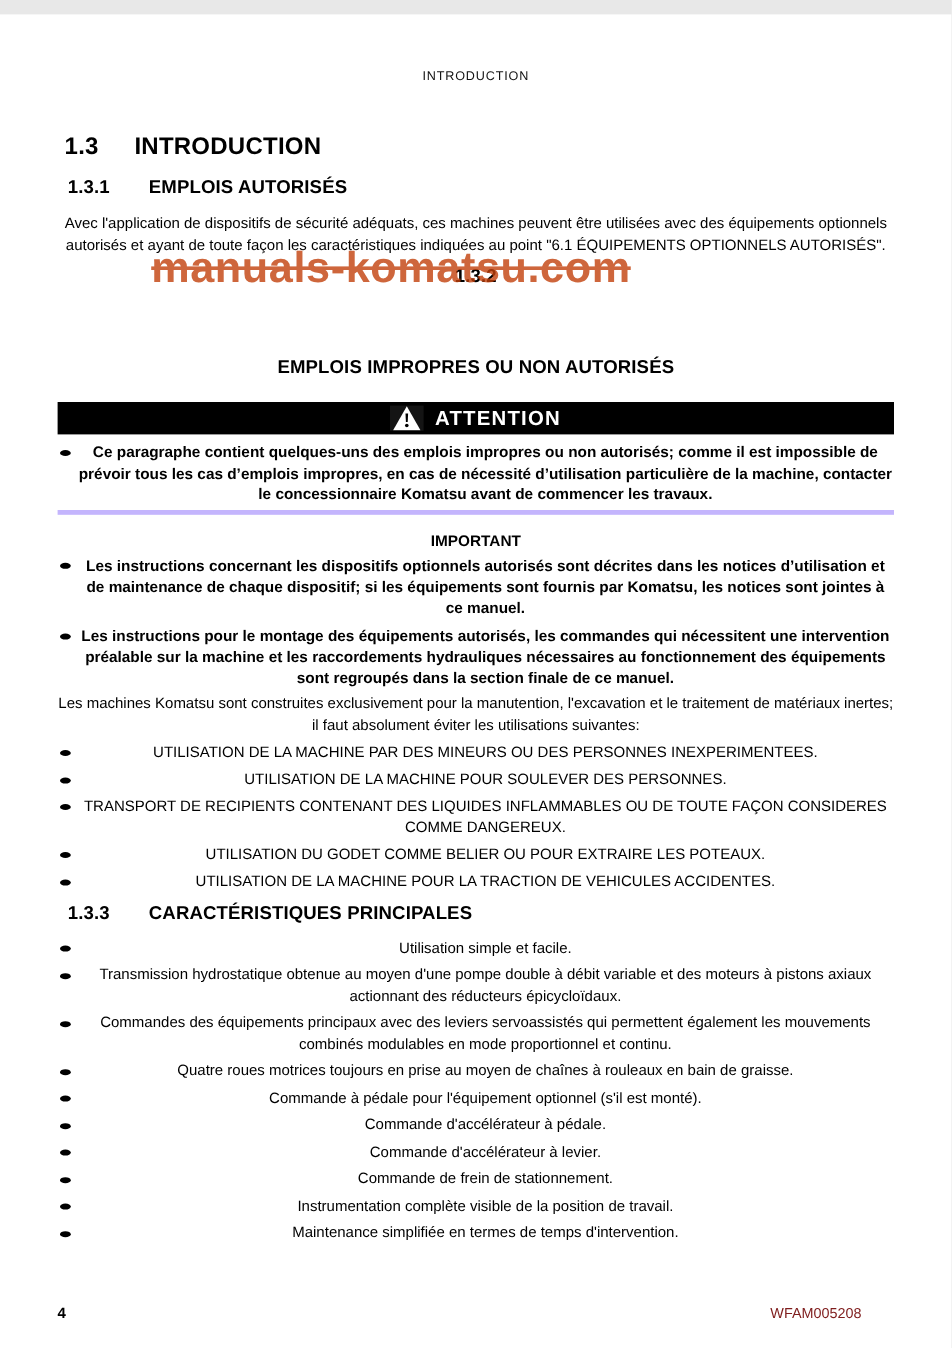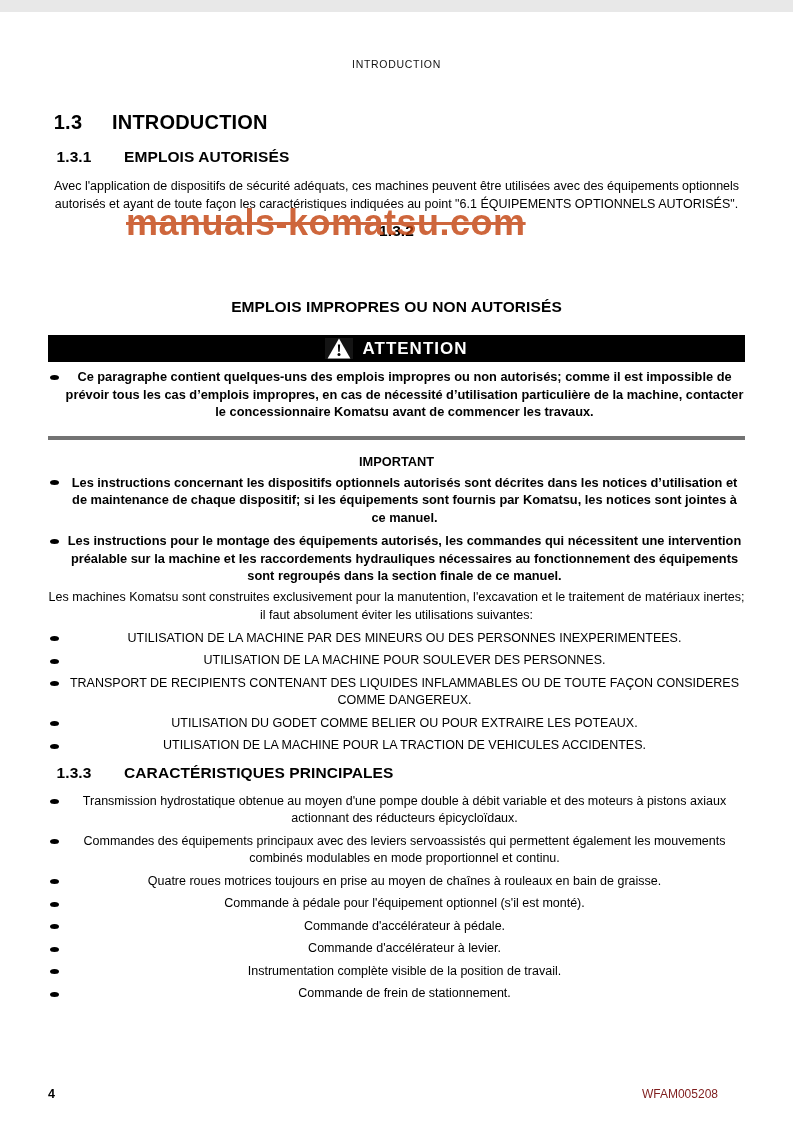--- a/index.html
+++ b/index.html
@@ -16,21 +16,21 @@
   h2 .hnum{flex:0 0 52px;}
   h2.s131{margin:14px 0 11px 0;}
   h2.s132{margin:3px 0 0 0;flex-direction:column;}
   h2.s133{margin:8px 0 11px 0;}
   p{font-size:12.5px;line-height:18px;margin:0 0 8px 0;}
   .li{display:flex;font-size:12.5px;line-height:17.5px;margin:0 0 5px 0;}
   .li .dot{flex:0 0 9px;width:5px;height:5px;background:#000;border-radius:50%;margin:6.5px 5px 0 2px;}
   .li .txt{flex:1;}
   .bold{font-weight:bold;}
   
-  .attention{margin-top:19px;border-bottom:4px solid #737373;padding-bottom:15px;}
+  .attention{margin-top:19px;border-bottom:4px solid #c4b5fd;padding-bottom:4px;}
   .attention-bar{
     background:#000;height:27px;display:flex;align-items:center;justify-content:center;
     gap:9px;margin-bottom:6px;
   }
   .attention-title{color:#fff;font-weight:bold;font-size:17px;letter-spacing:1px;}
   .warn-icon{display:flex;align-items:center;background:#141414;padding:0 2px;}
   .warn-icon svg{display:block;}
   .attention .li{margin-bottom:0;font-size:12.8px;line-height:17.5px;}
   
   .important{margin-top:13px;}
@@ -134,20 +134,24 @@
   </div>
 
   <h2 class="s133">
     <span class="hnum">1.3.3</span>
     <span>CARACTÉRISTIQUES PRINCIPALES</span>
   </h2>
 
   <div class="features">
     <div class="li">
       <span class="dot"></span>
+      <span class="txt">Utilisation simple et facile.</span>
+    </div>
+    <div class="li">
+      <span class="dot"></span>
       <span class="txt">Transmission hydrostatique obtenue au moyen d'une pompe double à débit variable et des moteurs à pistons axiaux actionnant des réducteurs épicycloïdaux.</span>
     </div>
     <div class="li">
       <span class="dot"></span>
       <span class="txt">Commandes des équipements principaux avec des leviers servoassistés qui permettent également les mouvements combinés modulables en mode proportionnel et continu.</span>
     </div>
     <div class="li">
       <span class="dot"></span>
       <span class="txt">Quatre roues motrices toujours en prise au moyen de chaînes à rouleaux en bain de graisse.</span>
     </div>
@@ -158,25 +162,29 @@
     <div class="li">
       <span class="dot"></span>
       <span class="txt">Commande d'accélérateur à pédale.</span>
     </div>
     <div class="li">
       <span class="dot"></span>
       <span class="txt">Commande d'accélérateur à levier.</span>
     </div>
     <div class="li">
       <span class="dot"></span>
+      <span class="txt">Commande de frein de stationnement.</span>
+    </div>
+    <div class="li">
+      <span class="dot"></span>
       <span class="txt">Instrumentation complète visible de la position de travail.</span>
     </div>
     <div class="li">
       <span class="dot"></span>
-      <span class="txt">Commande de frein de stationnement.</span>
+      <span class="txt">Maintenance simplifiée en termes de temps d'intervention.</span>
     </div>
   </div>
 
   <div class="watermark">manuals-komatsu.com</div>
 
   <div class="footer">
     <span class="pagenum">4</span>
     <span class="doccode">WFAM005208</span>
   </div>
 

